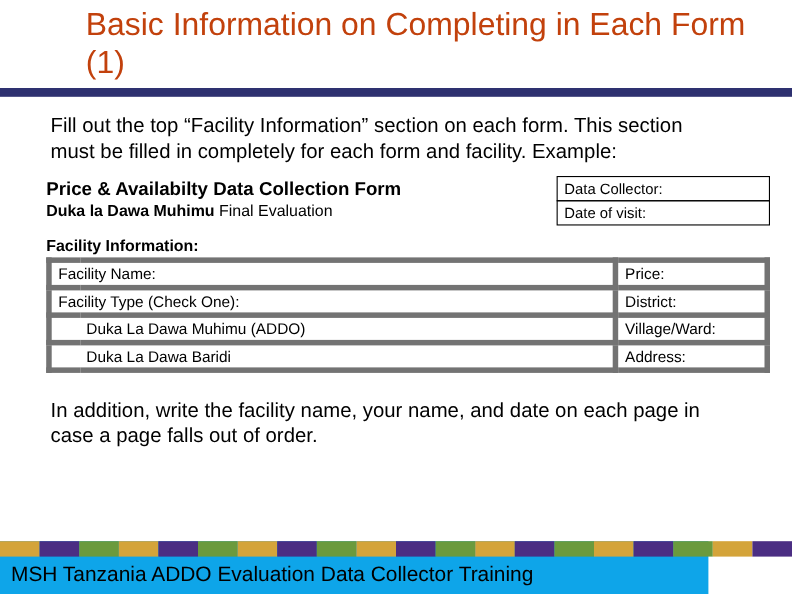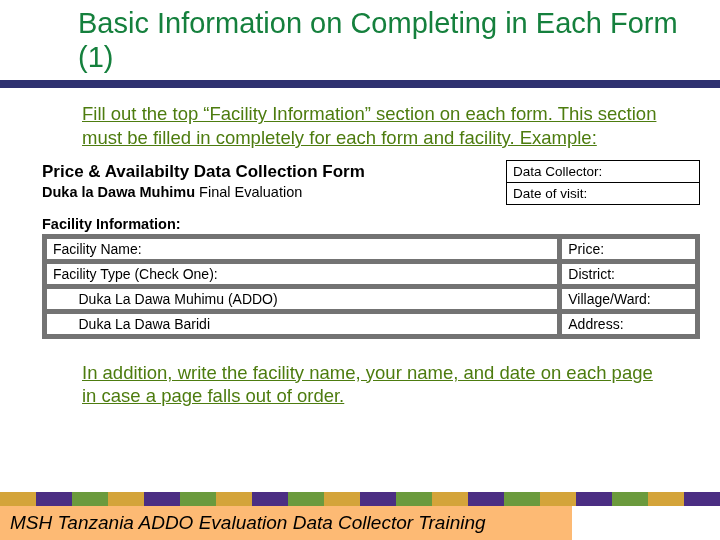--- a/index.html
+++ b/index.html
@@ -12,36 +12,35 @@
     overflow: hidden;
   }
   .title-band {
     background: #2e3170;
     color: #fff;
     padding: 0 0 4px 0;
   }
   .title-band h1 {
     font-size: 29px;
     font-weight: 400;
-    color: #15803d;
+    color: #c2410c;
     background: #fff;
     padding: 6px 0 6px 78px;
     line-height: 1.18;
     margin: 0;
   }
   .title-band .underline {
     height: 4px;
     background: #2e3170;
   }
   .body-text {
-    padding: 14px 60px 10px 82px;
+    padding: 14px 60px 10px 46px;
     font-size: 18.5px;
     line-height: 1.28;
-    color: #4d7c0f;
-    text-decoration: underline;
+    color: #000000;
   }
   .form-example {
     padding: 0 20px 0 42px;
   }
   .form-row-top {
     display: flex;
     gap: 0;
   }
   .form-left {
     flex: 1;
@@ -98,24 +97,23 @@
     position: absolute;
     bottom: 6px;
     left: 10px;
     font-size: 19px;
     color: #000;
   }
   .footer-band {
     position: absolute;
     bottom: 0;
     left: 0;
-    width: 572px;
+    width: 644px;
     height: 48px;
-    background: #fdba74;
-    font-style: italic;
+    background: #0ea5e9;
   }
 </style>
 </head>
 <body>
 
 <div class="title-band">
   <h1>Basic Information on Completing in Each Form (1)</h1>
   <div class="underline"></div>
 </div>
 

